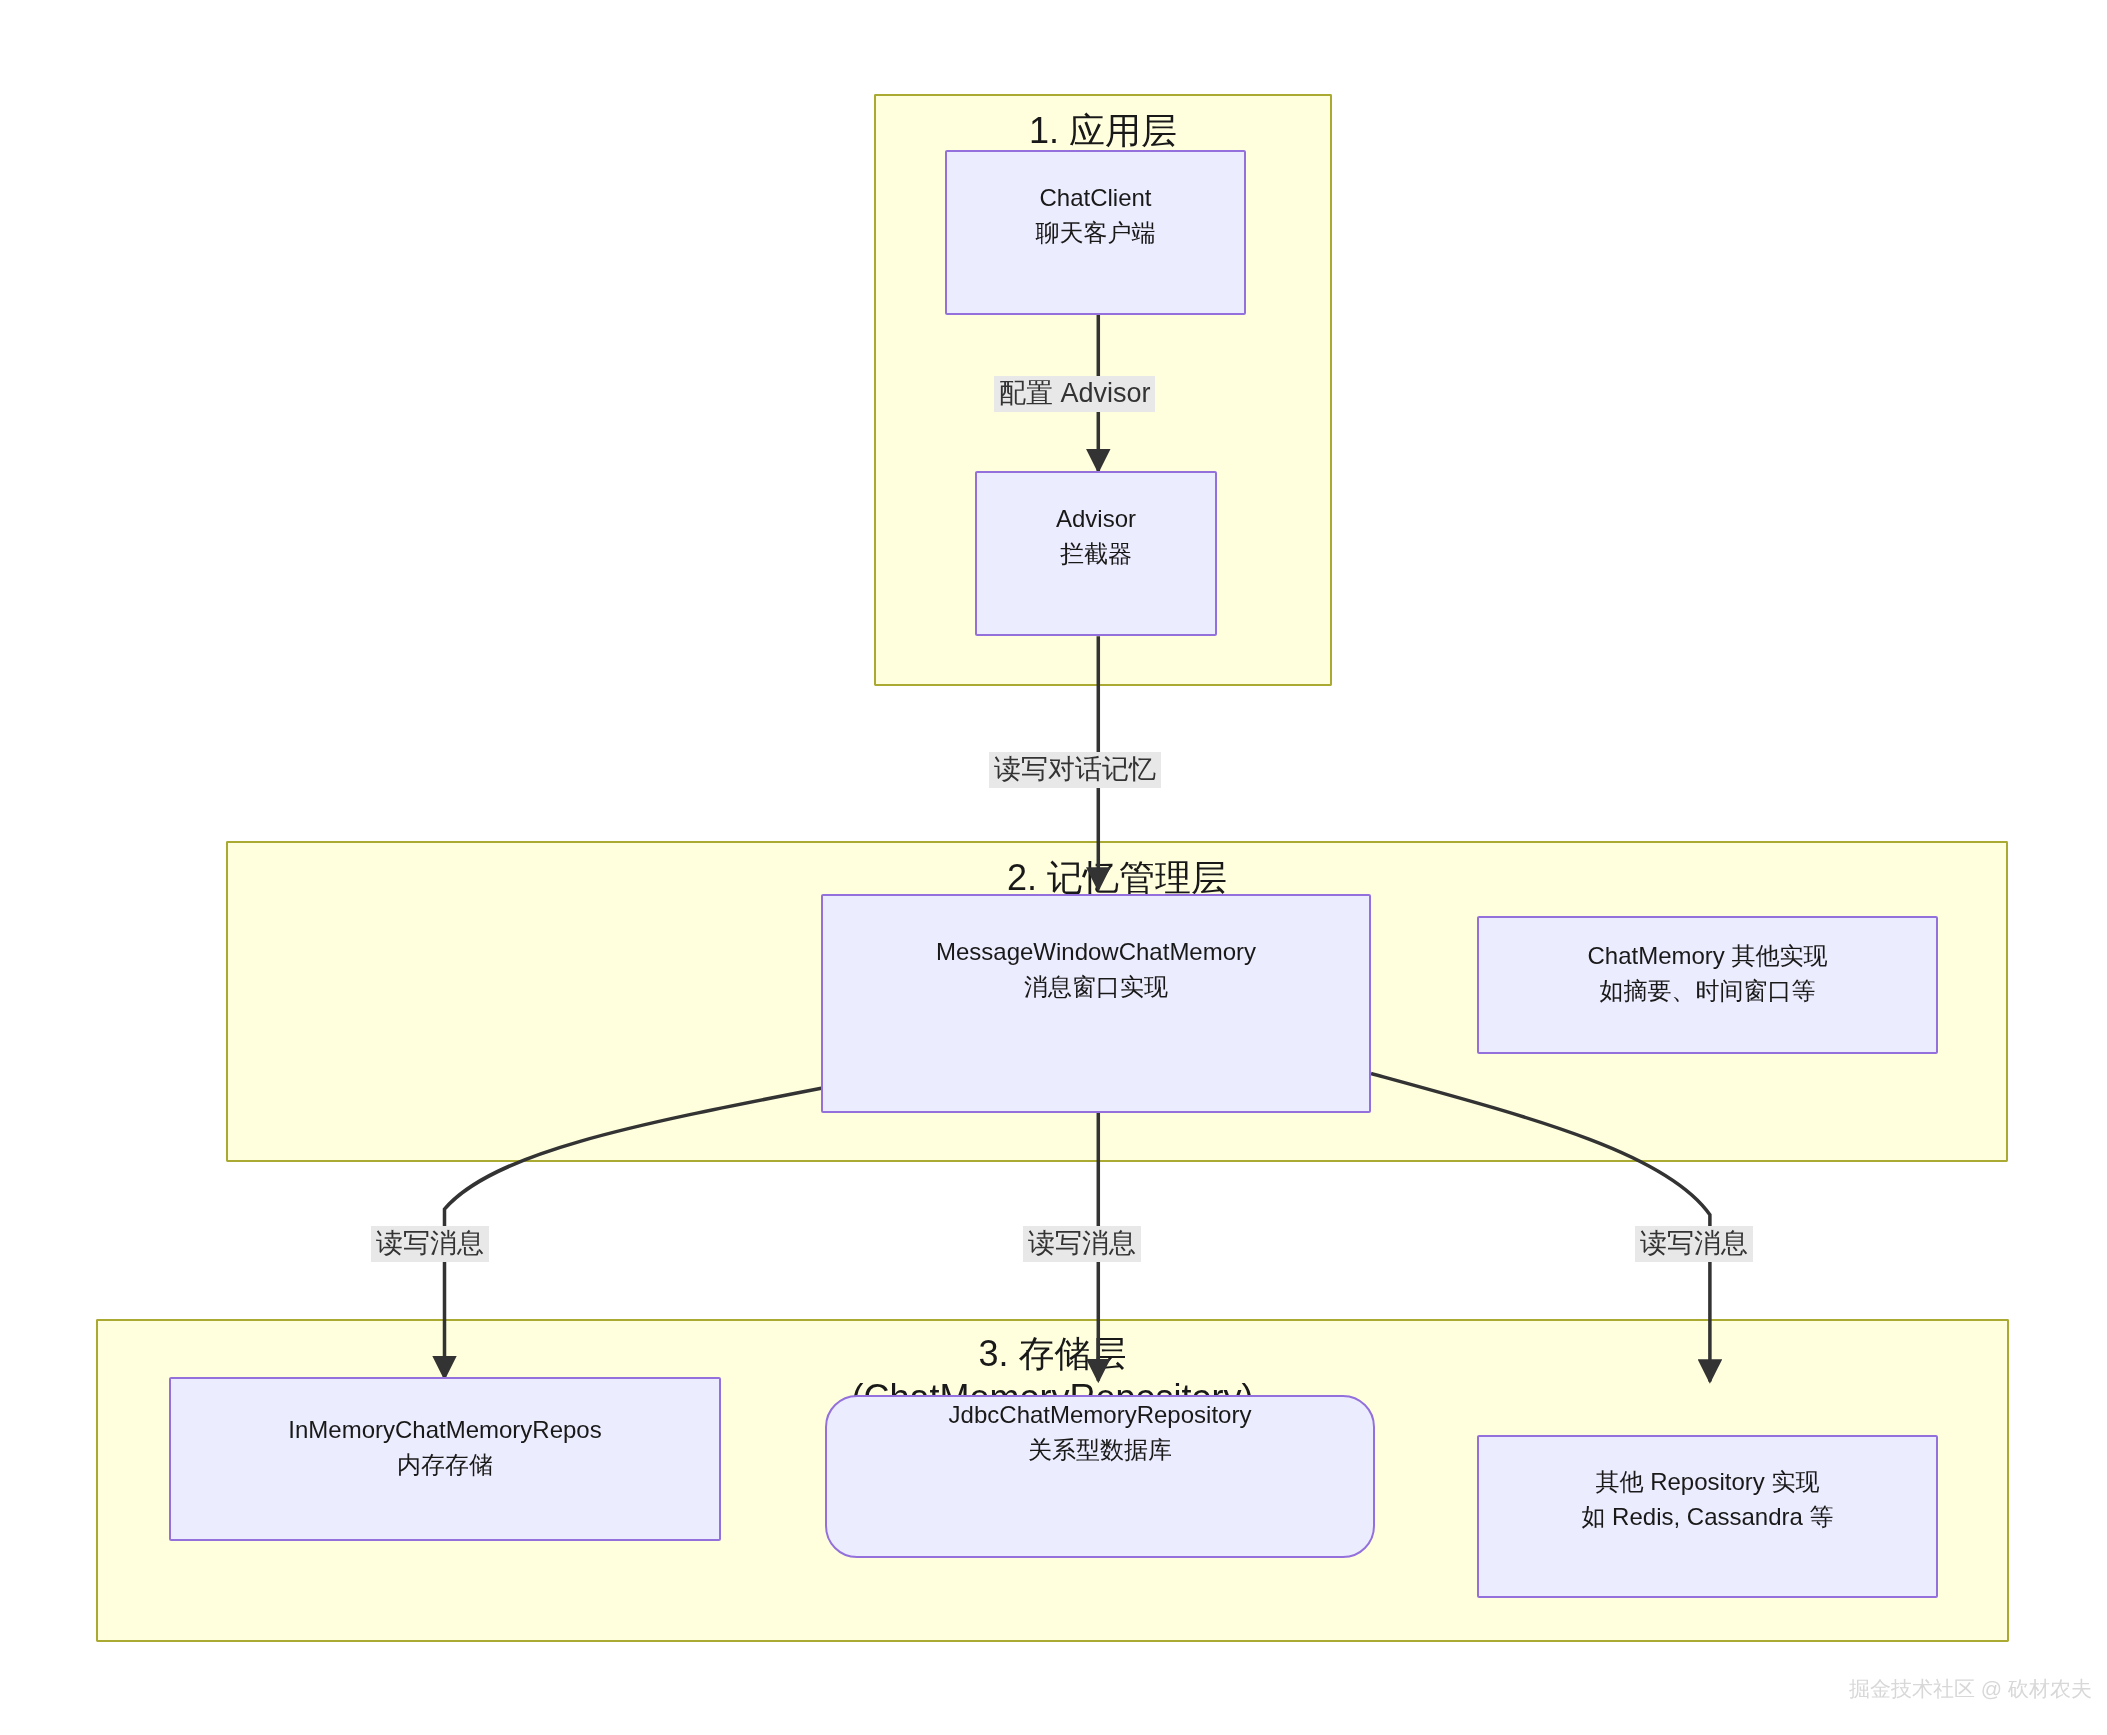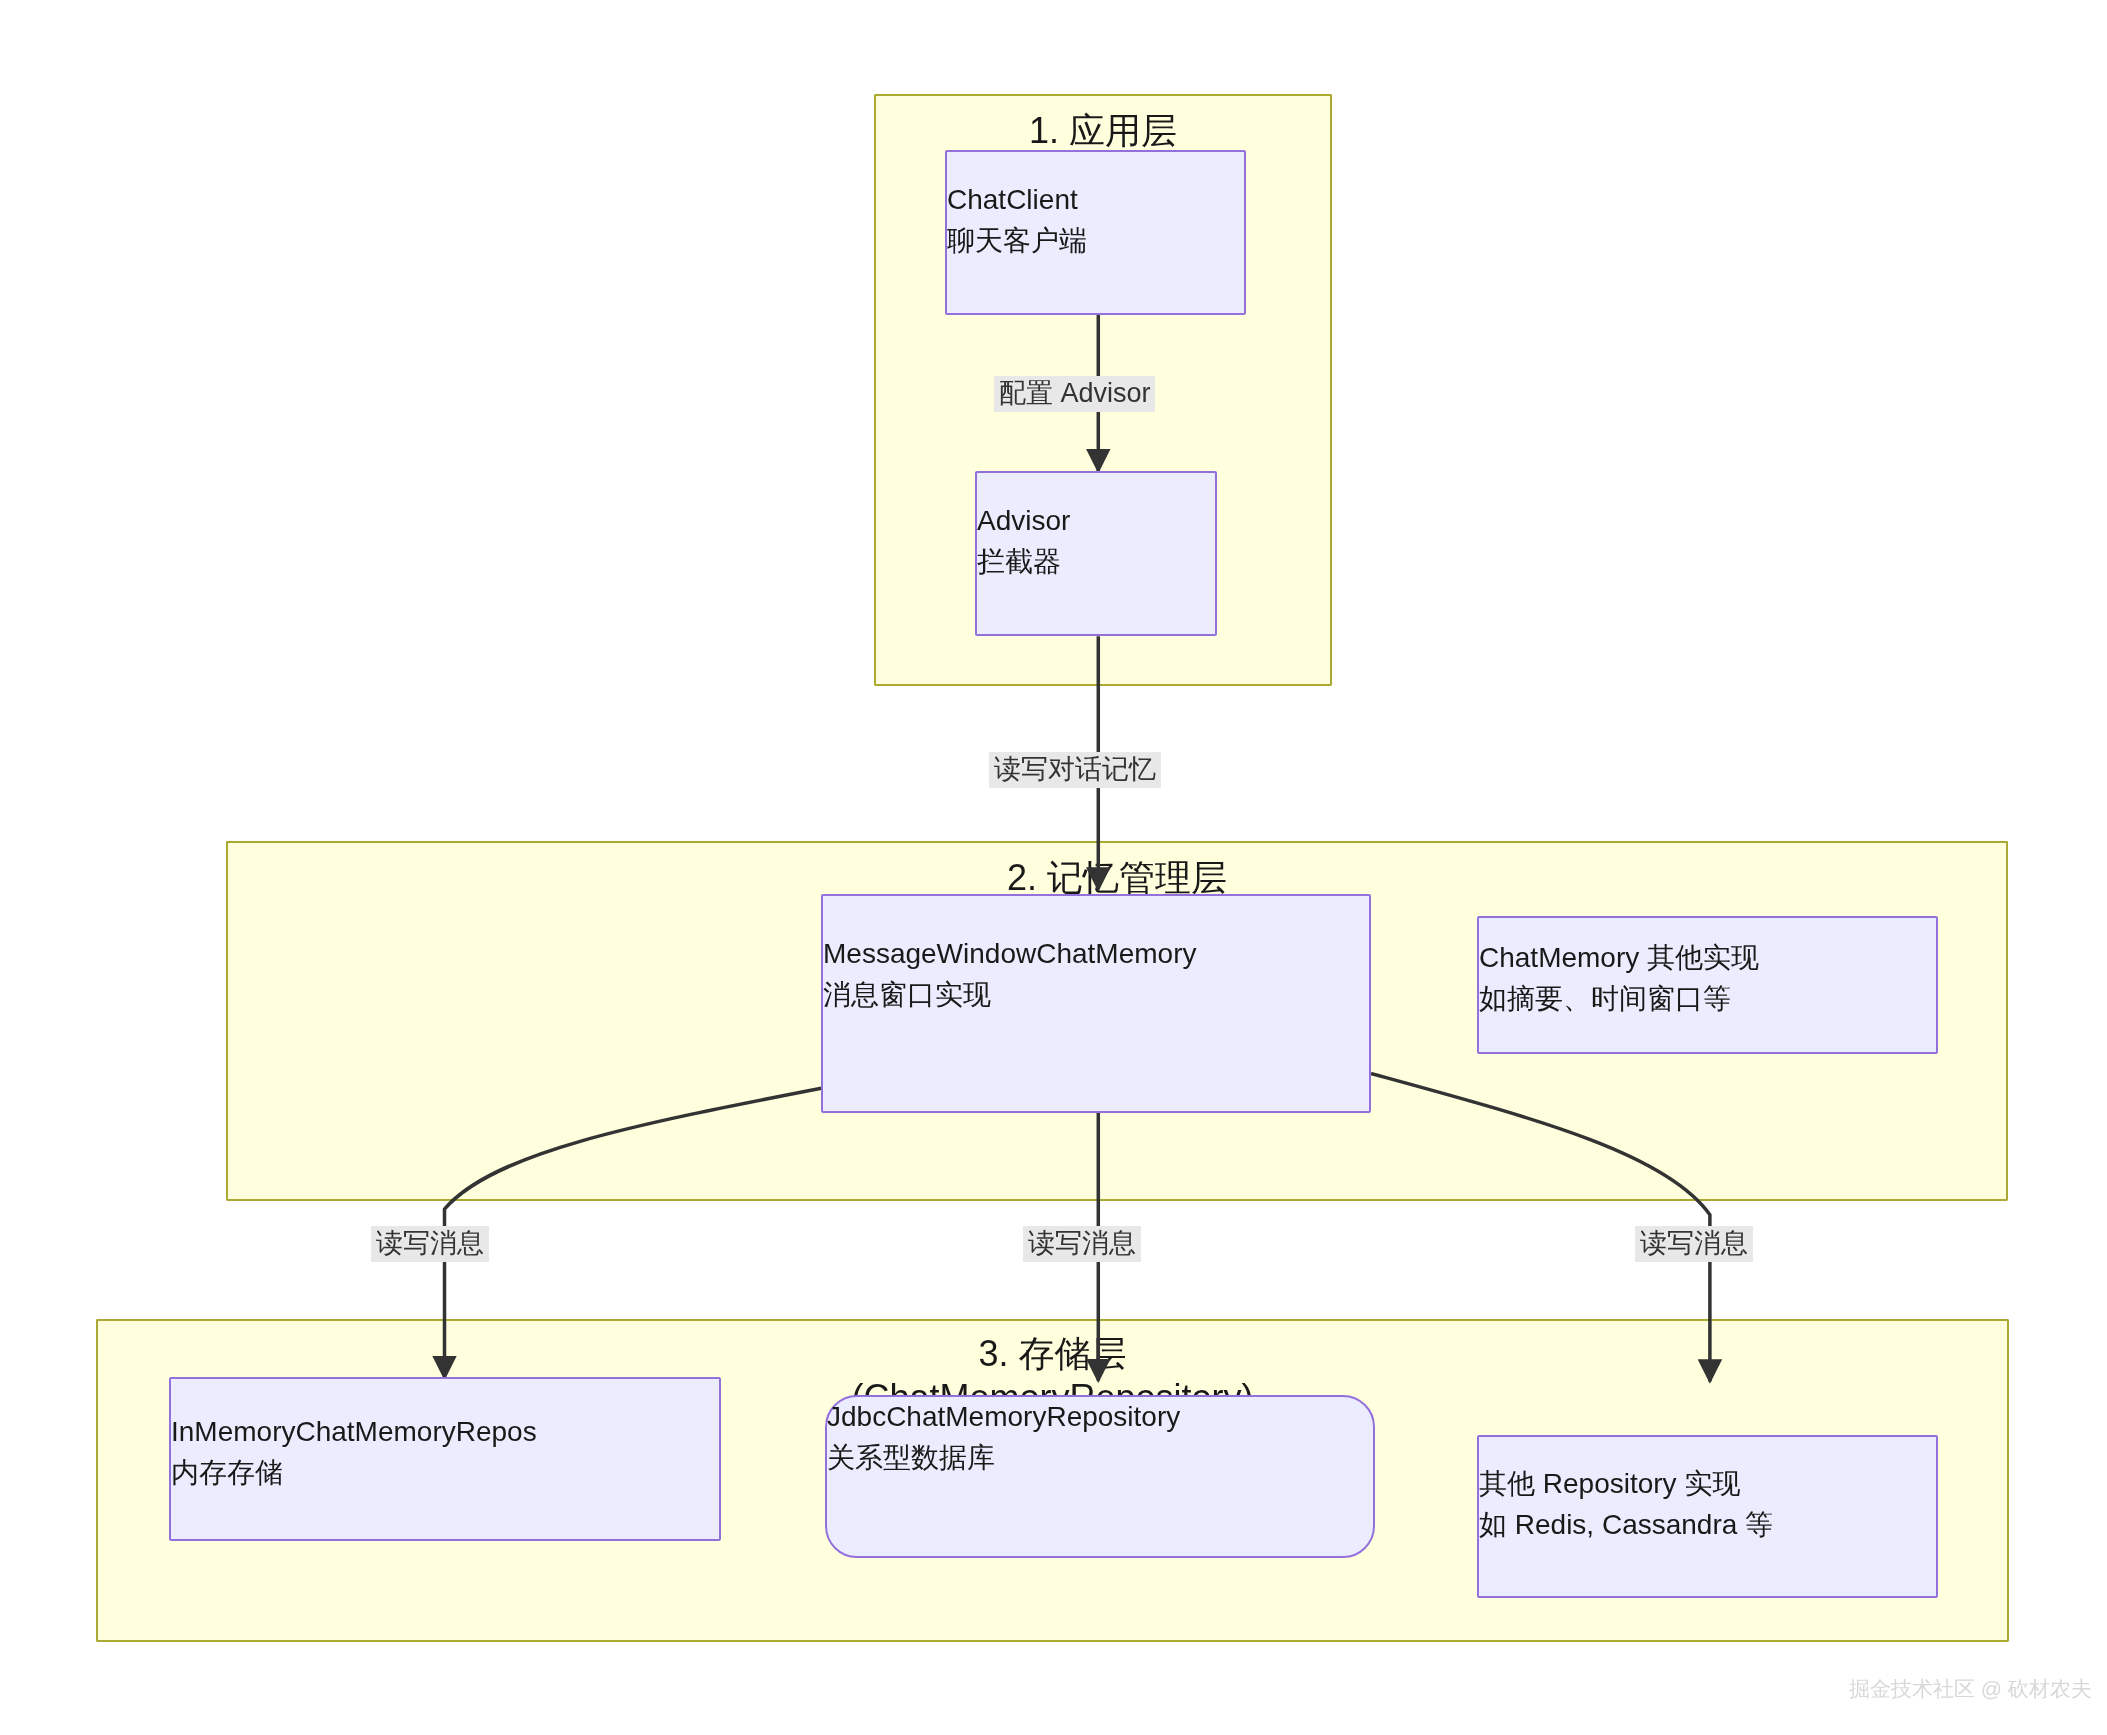--- a/index.html
+++ b/index.html
@@ -34,22 +34,23 @@
   }
   
   .node{
     position:absolute;
     background:#ececff;
     border:2.1px solid #9370db;
     border-radius:2.1px;
     box-sizing:border-box;
     display:flex;
     flex-direction:column;
+    align-items:center;
     color:#191919;
-    font-size:28px;
+    font-size:24px;
     line-height:1.46;
     overflow:visible;
   }
   .node .ln{white-space:nowrap;}
   .node.clip{overflow:hidden;}
   
   .elabel{
     position:absolute;
     background:#e8e8e8;
     color:#333333;
@@ -71,21 +72,21 @@
 </style>
 </head>
 <body>
 
 <div id="stage">
 
   <div class="cluster" style="left:874px;top:94px;width:458px;height:592px;">
     <div class="cluster-title" style="top:12.7px;">1. 应用层</div>
   </div>
 
-  <div class="cluster" style="left:226px;top:841px;width:1782px;height:360px;">
+  <div class="cluster" style="left:226px;top:841px;width:1782px;height:321px;">
     <div class="cluster-title" style="top:12.7px;">2. 记忆管理层</div>
   </div>
 
   <div class="cluster" style="left:96px;top:1319px;width:1913px;height:323px;">
     <div class="cluster-title" style="top:11.3px;">3. 存储层
 (ChatMemoryRepository)</div>
   </div>
 
   <svg id="edges" viewBox="0 0 2998 2468" xmlns="http://www.w3.org/2000/svg">
     <defs>

